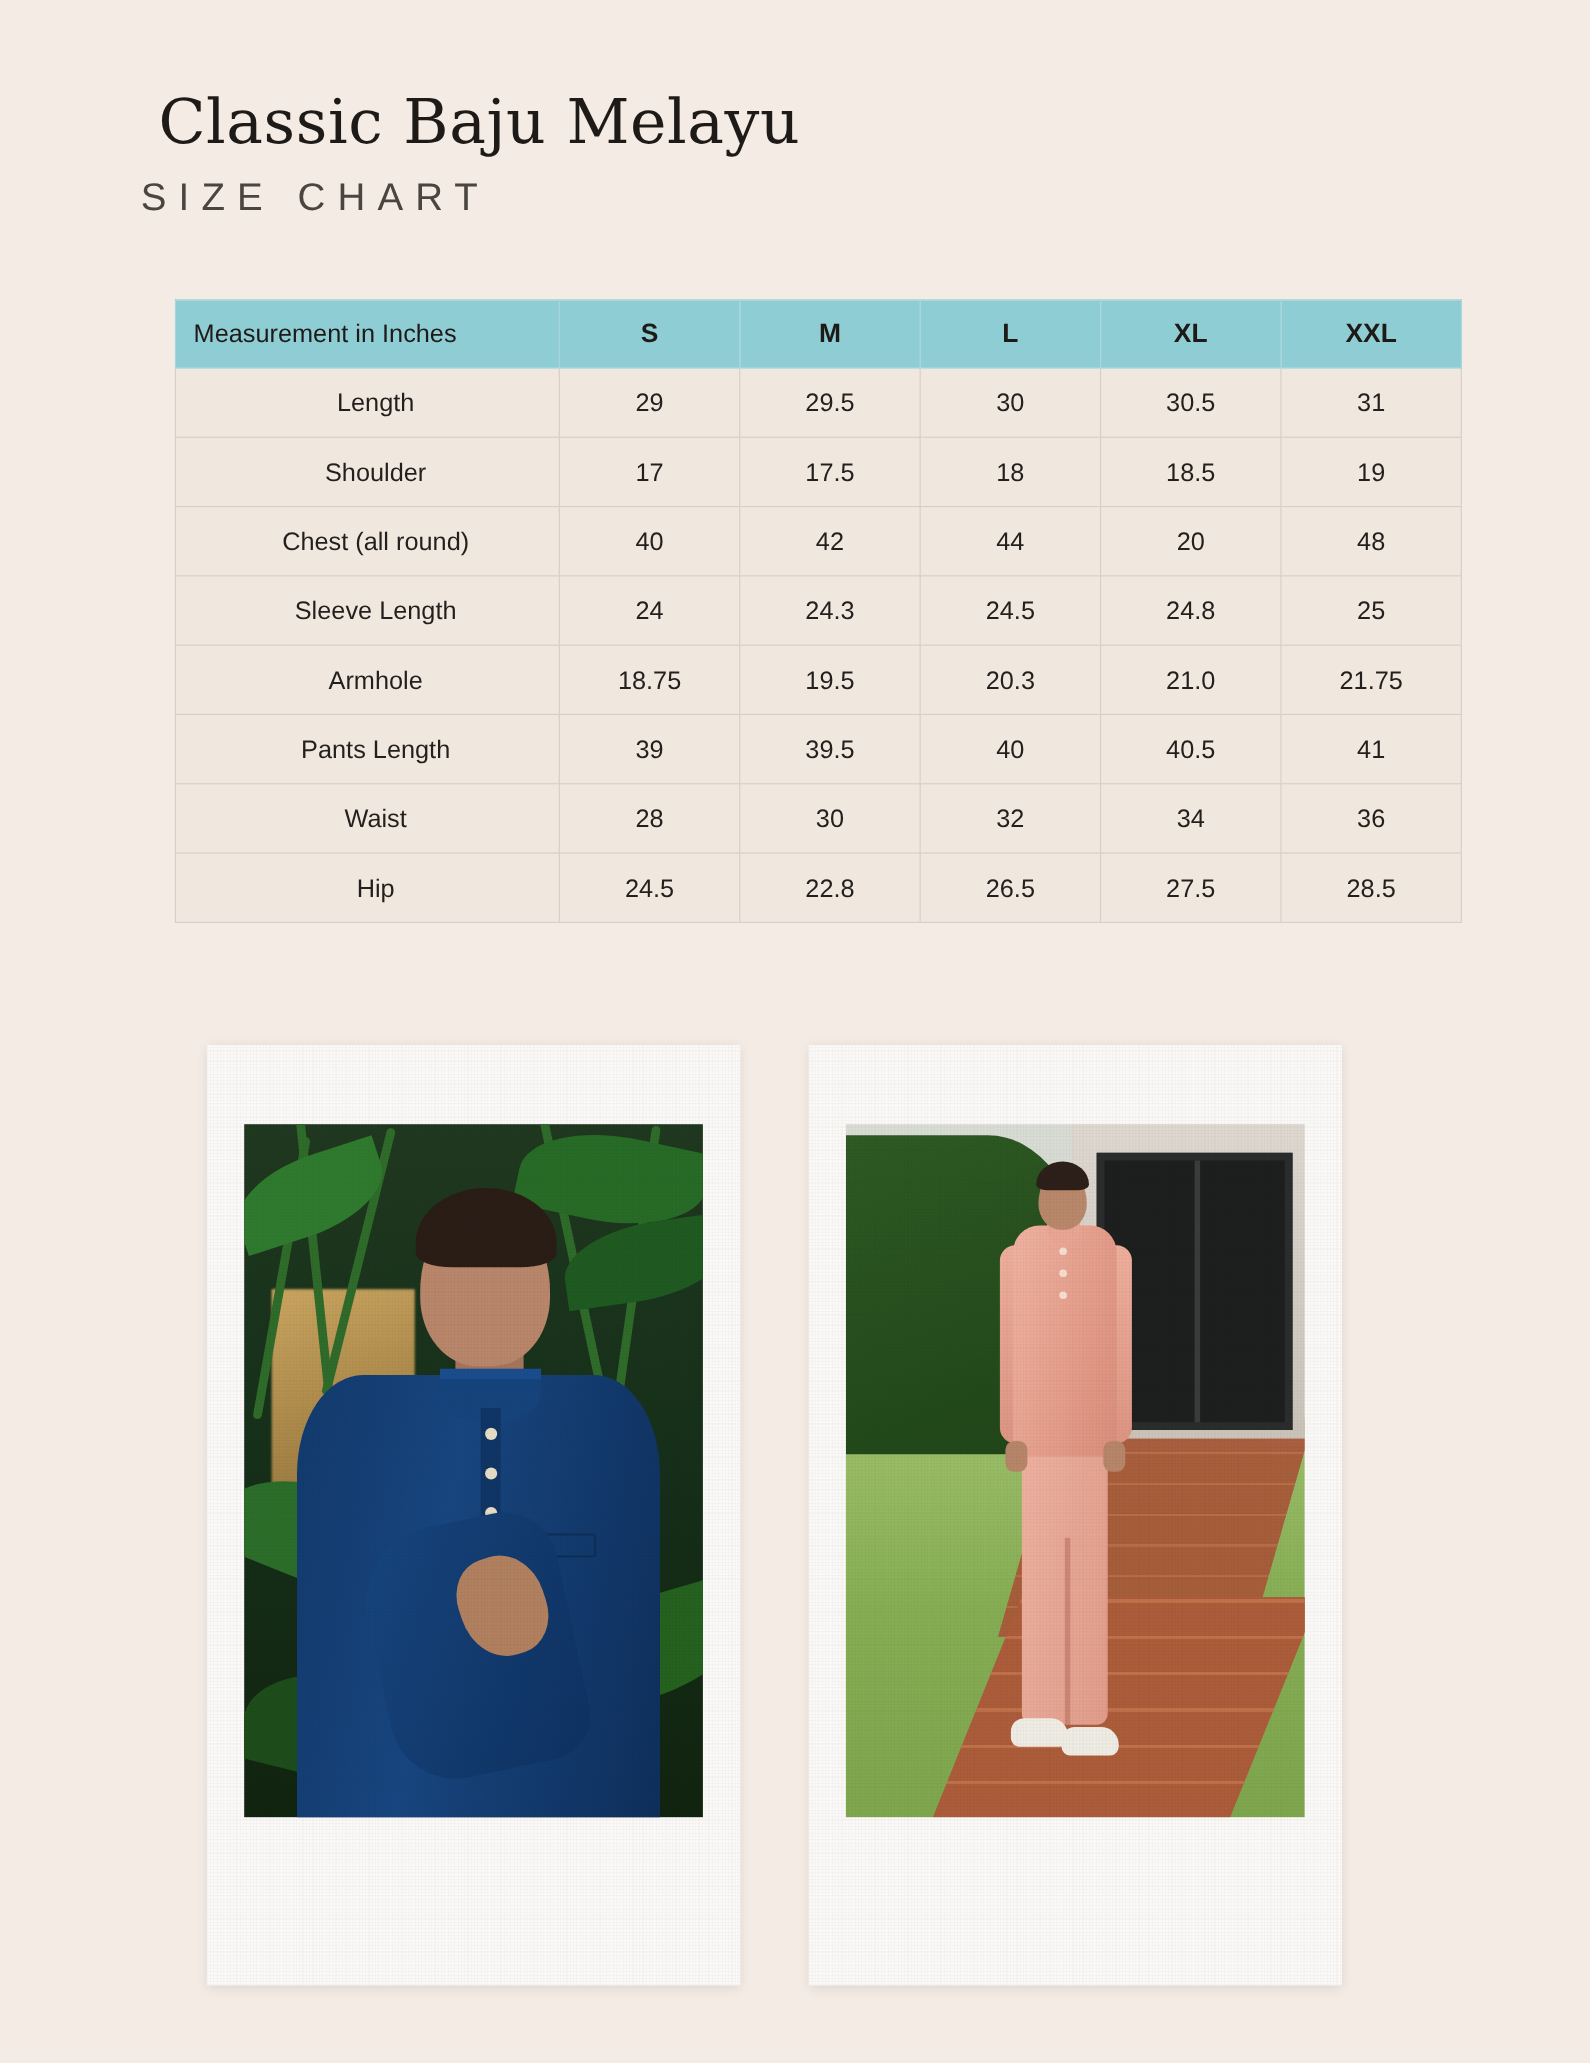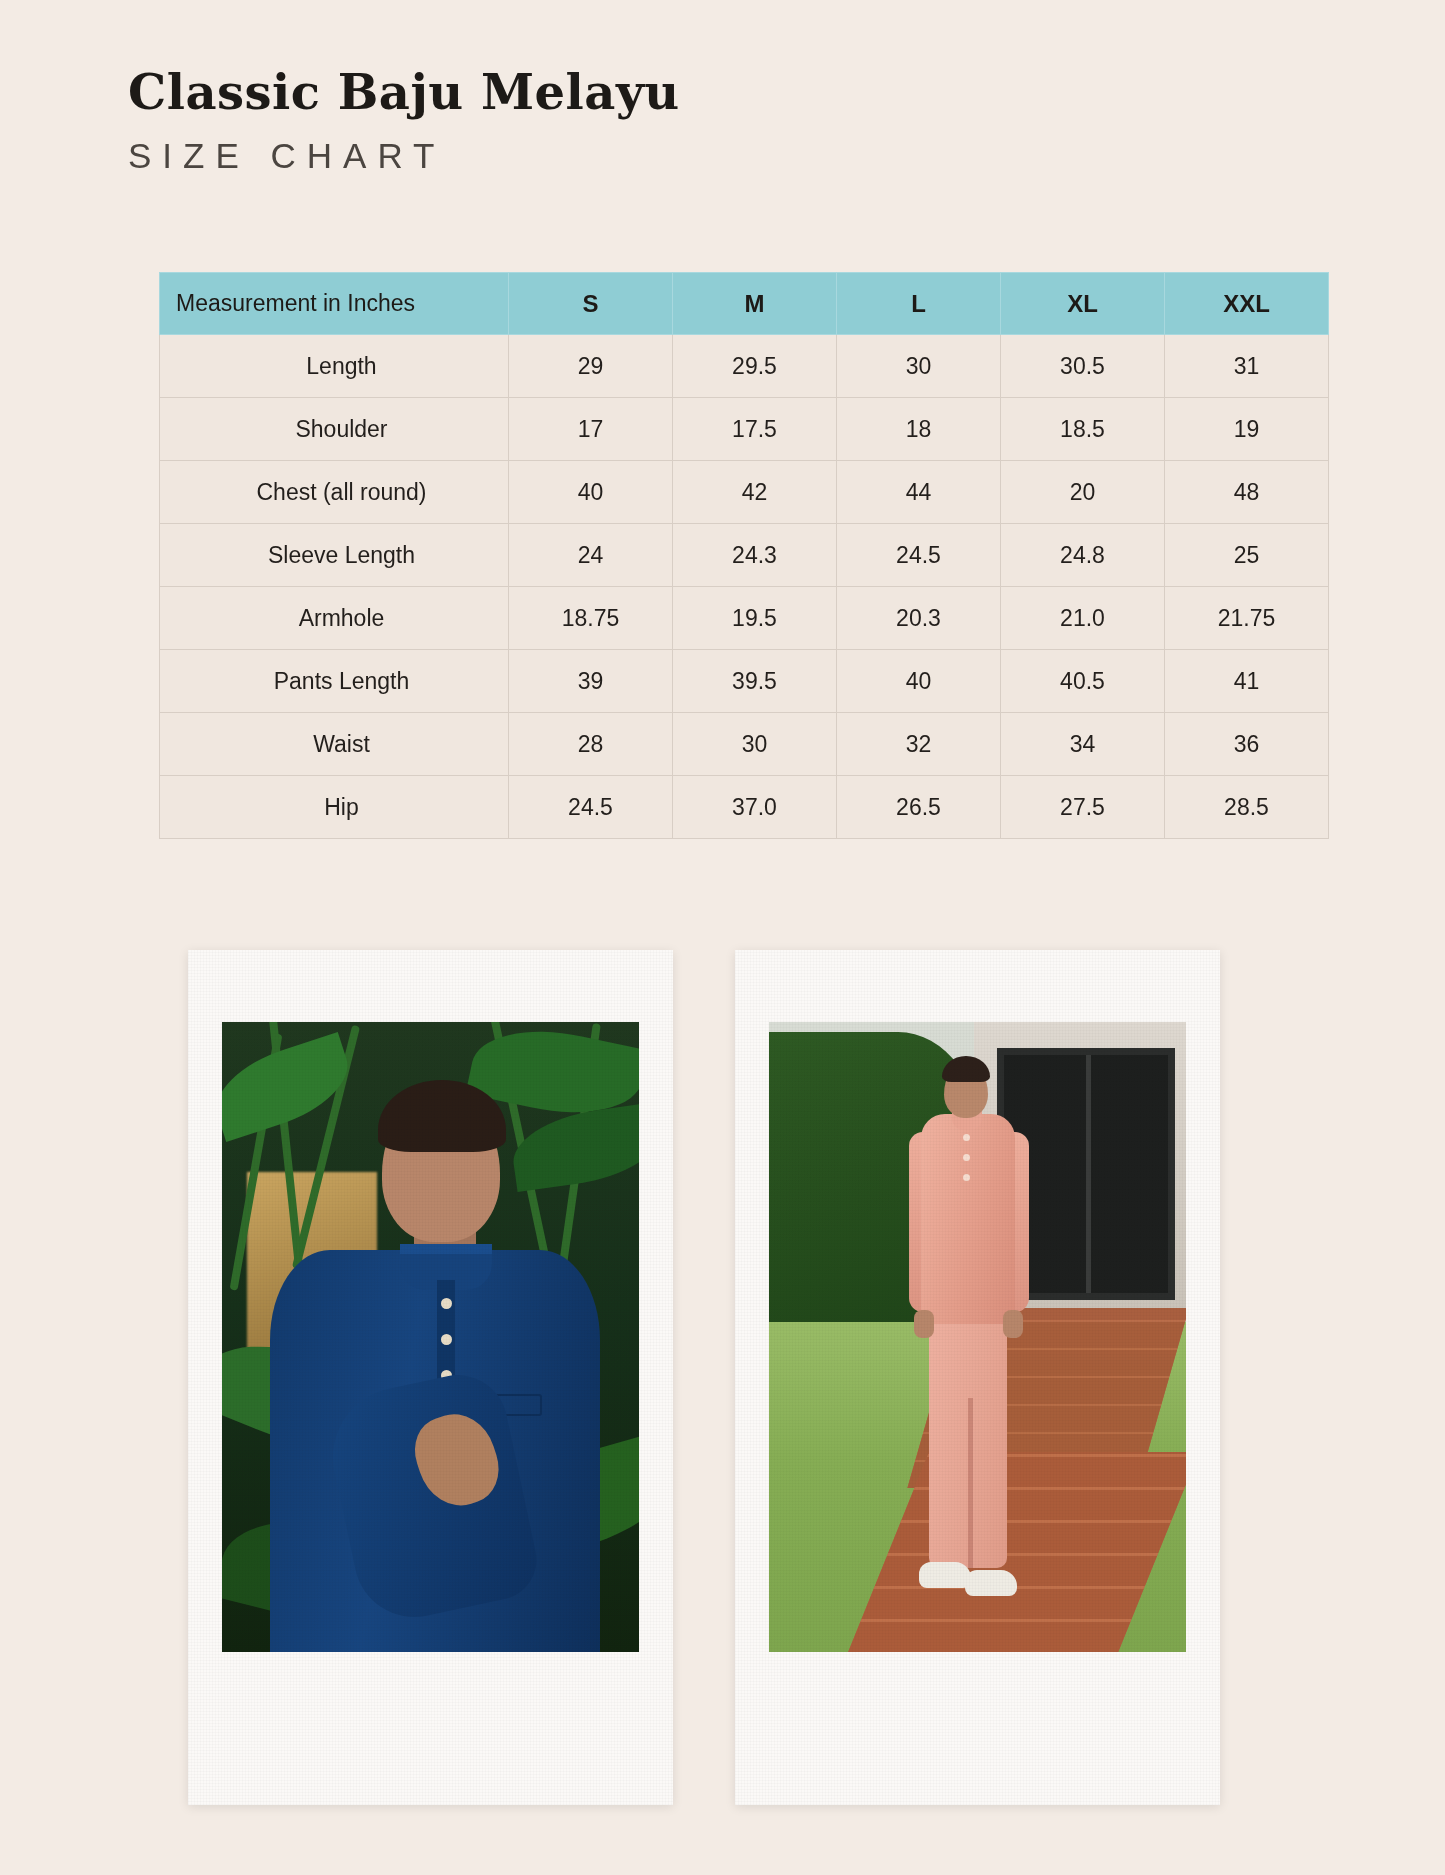--- a/index.html
+++ b/index.html
@@ -24,26 +24,26 @@
 
   
   .header {
     position: absolute;
     left: 128px;
     top: 68px;
     width: 1180px;
   }
   .title {
     font-family: "DejaVu Serif", serif;
-    font-weight: 700;
-    font-size: 48px;
+    font-weight: 400;
+    font-size: 56px;
     line-height: 1.0;
     letter-spacing: 0.5px;
     color: #1d1a17;
-    margin: 0;
+    margin: 16px;
     white-space: nowrap;
   }
   .subtitle {
     margin-top: 20px;
     font-family: "Liberation Sans", sans-serif;
     font-size: 35px;
     letter-spacing: 11px;
     color: #4b4540;
     font-weight: 300;
   }
@@ -443,21 +443,21 @@
           <td class="row-label">Waist</td>
           <td class="val">28</td>
           <td class="val">30</td>
           <td class="val">32</td>
           <td class="val">34</td>
           <td class="val">36</td>
         </tr>
         <tr>
           <td class="row-label">Hip</td>
           <td class="val">24.5</td>
-          <td class="val">37.0</td>
+          <td class="val">22.8</td>
           <td class="val">26.5</td>
           <td class="val">27.5</td>
           <td class="val">28.5</td>
         </tr>
       </tbody>
     </table>
   </div>
 
   <div class="photos">
 

